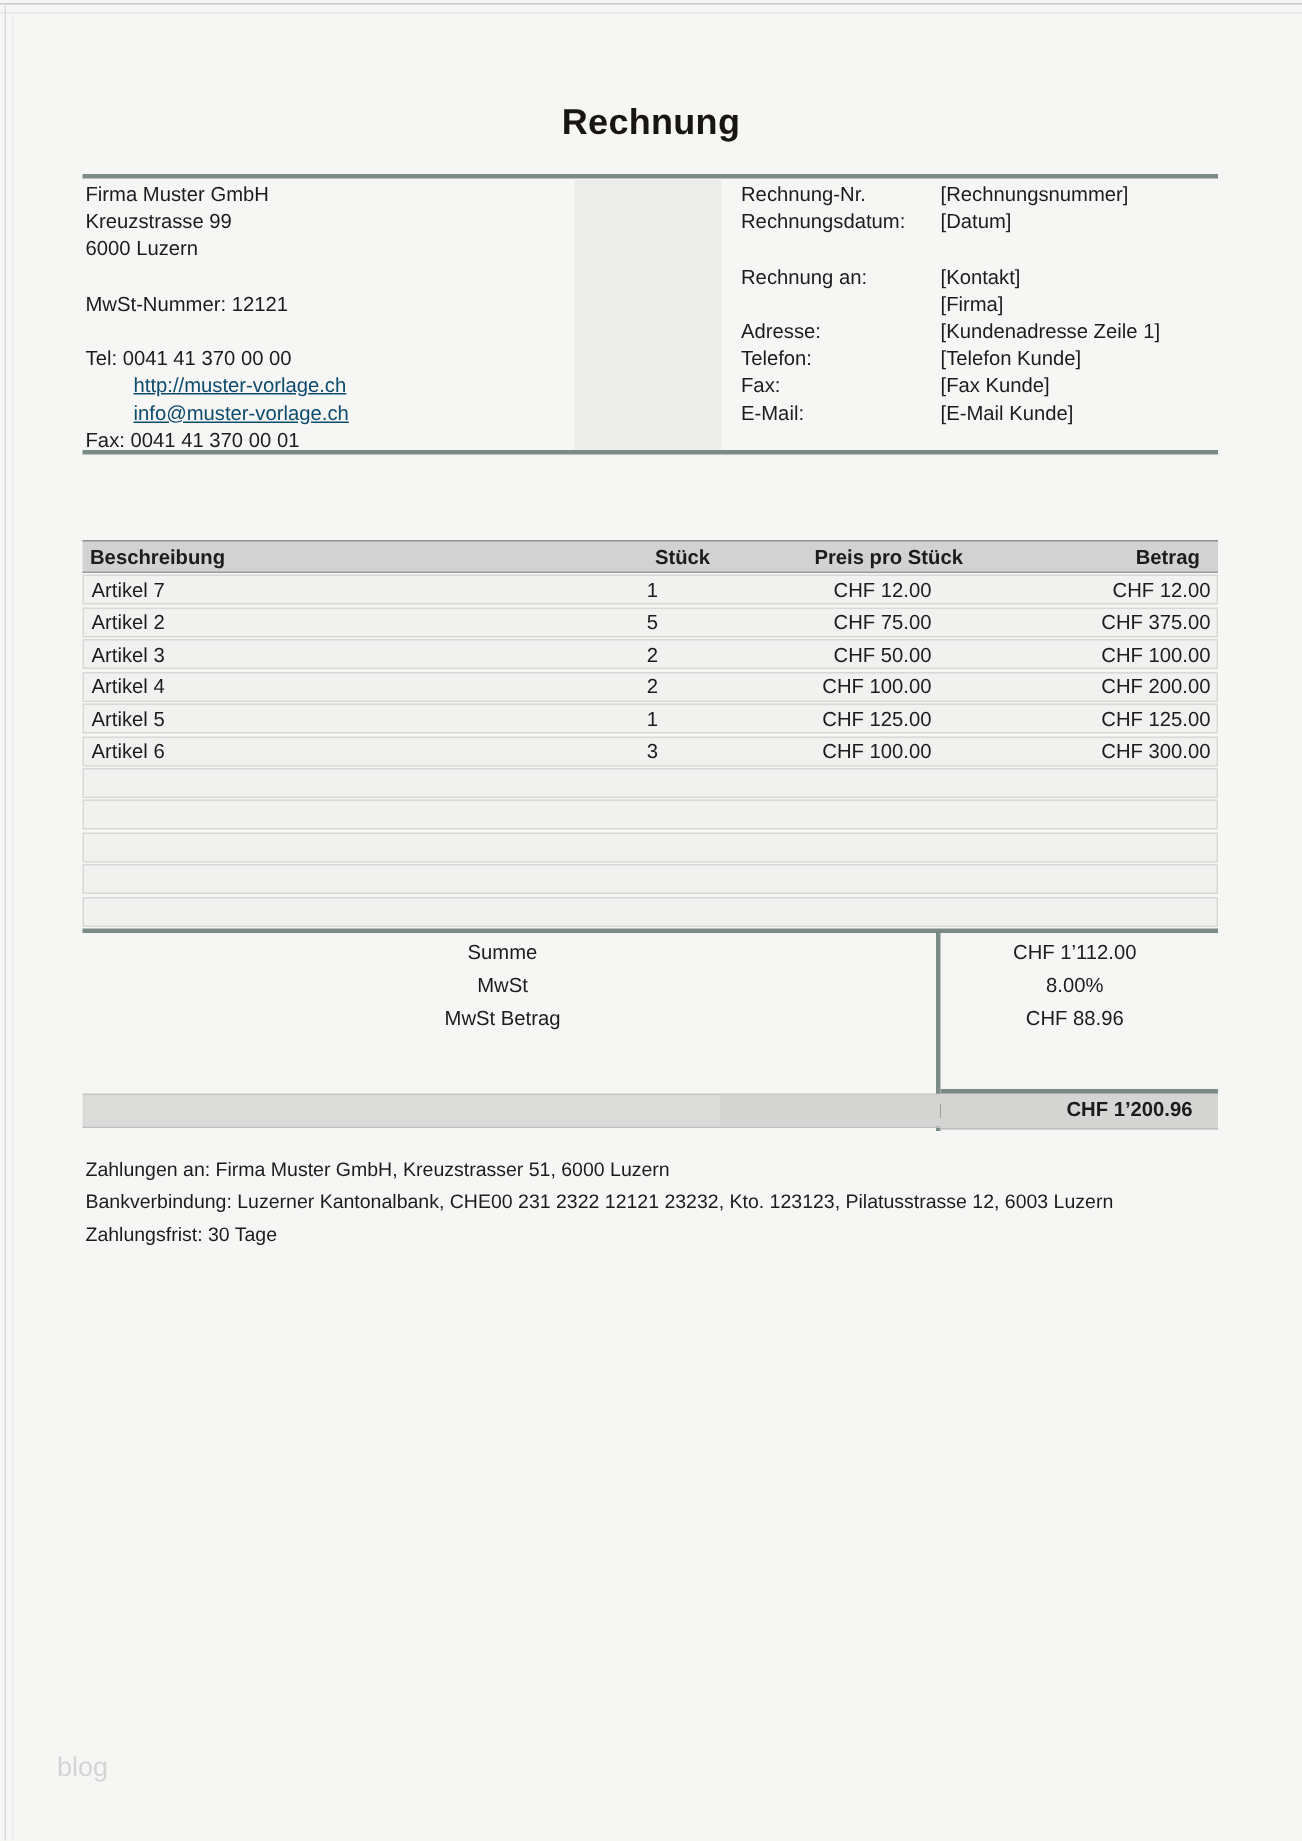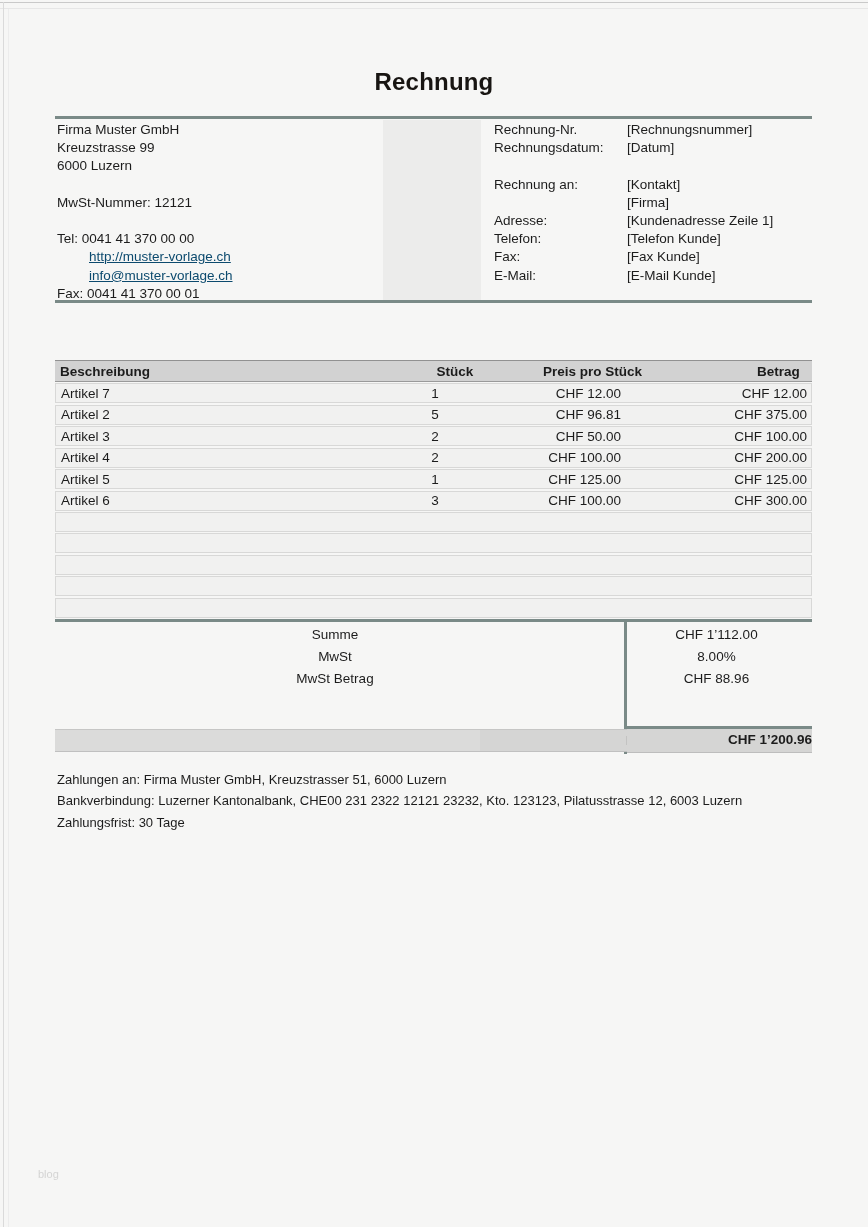--- a/index.html
+++ b/index.html
@@ -80,31 +80,31 @@
     position: absolute; left: 55px; top: 729px; width: 683px; height: 23px;
     background: linear-gradient(to right, #dbdbda 0, #dbdbda 425px, #d5d5d4 425px, #d5d5d4 100%);
     border-top: 1px solid #c6c6c5; border-bottom: 1px solid #c0c0c0;
     font-size: 13.5px; font-weight: bold; text-align: right;
     line-height: 21px; padding-right: 10px;
   }
   .total-value-band {
     position: absolute; left: 627px; top: 726px; width: 185px; height: 27px;
     background: #d5d5d4; border-top: 3px solid #7a8a87; border-bottom: 1px solid #bdbdbd;
     font-size: 13.5px; font-weight: bold; text-align: right;
-    line-height: 22px; padding-right: 0;
+    line-height: 22px; padding-right: 17px;
   }
 
   .footer {
     position: absolute; left: 57px; top: 769px; width: 760px;
     font-size: 13px; line-height: 21.4px;
   }
 
   .watermark {
     position: absolute; left: 38px; top: 1168px;
-    font-size: 11px; color: rgba(170,170,170,0.45);
+    font-size: 18px; color: rgba(170,170,170,0.45);
   }
 </style>
 </head>
 <body>
 
 <div class="page">
 
   <div class="scan-top-line"></div>
   <div class="scan-top-line2"></div>
   <div class="scan-left-line"></div>
@@ -183,21 +183,21 @@
         <div class="trow">
           <div class="c-desc">Artikel 7</div>
           <div class="c-center">1</div>
           <div class="c-right">CHF 12.00</div>
           <div class="c-right">CHF 12.00</div>
         </div>
 
         <div class="trow">
           <div class="c-desc">Artikel 2</div>
           <div class="c-center">5</div>
-          <div class="c-right">CHF 96.81</div>
+          <div class="c-right">CHF 75.00</div>
           <div class="c-right">CHF 375.00</div>
         </div>
 
         <div class="trow">
           <div class="c-desc">Artikel 3</div>
           <div class="c-center">2</div>
           <div class="c-right">CHF 50.00</div>
           <div class="c-right">CHF 100.00</div>
         </div>
 

